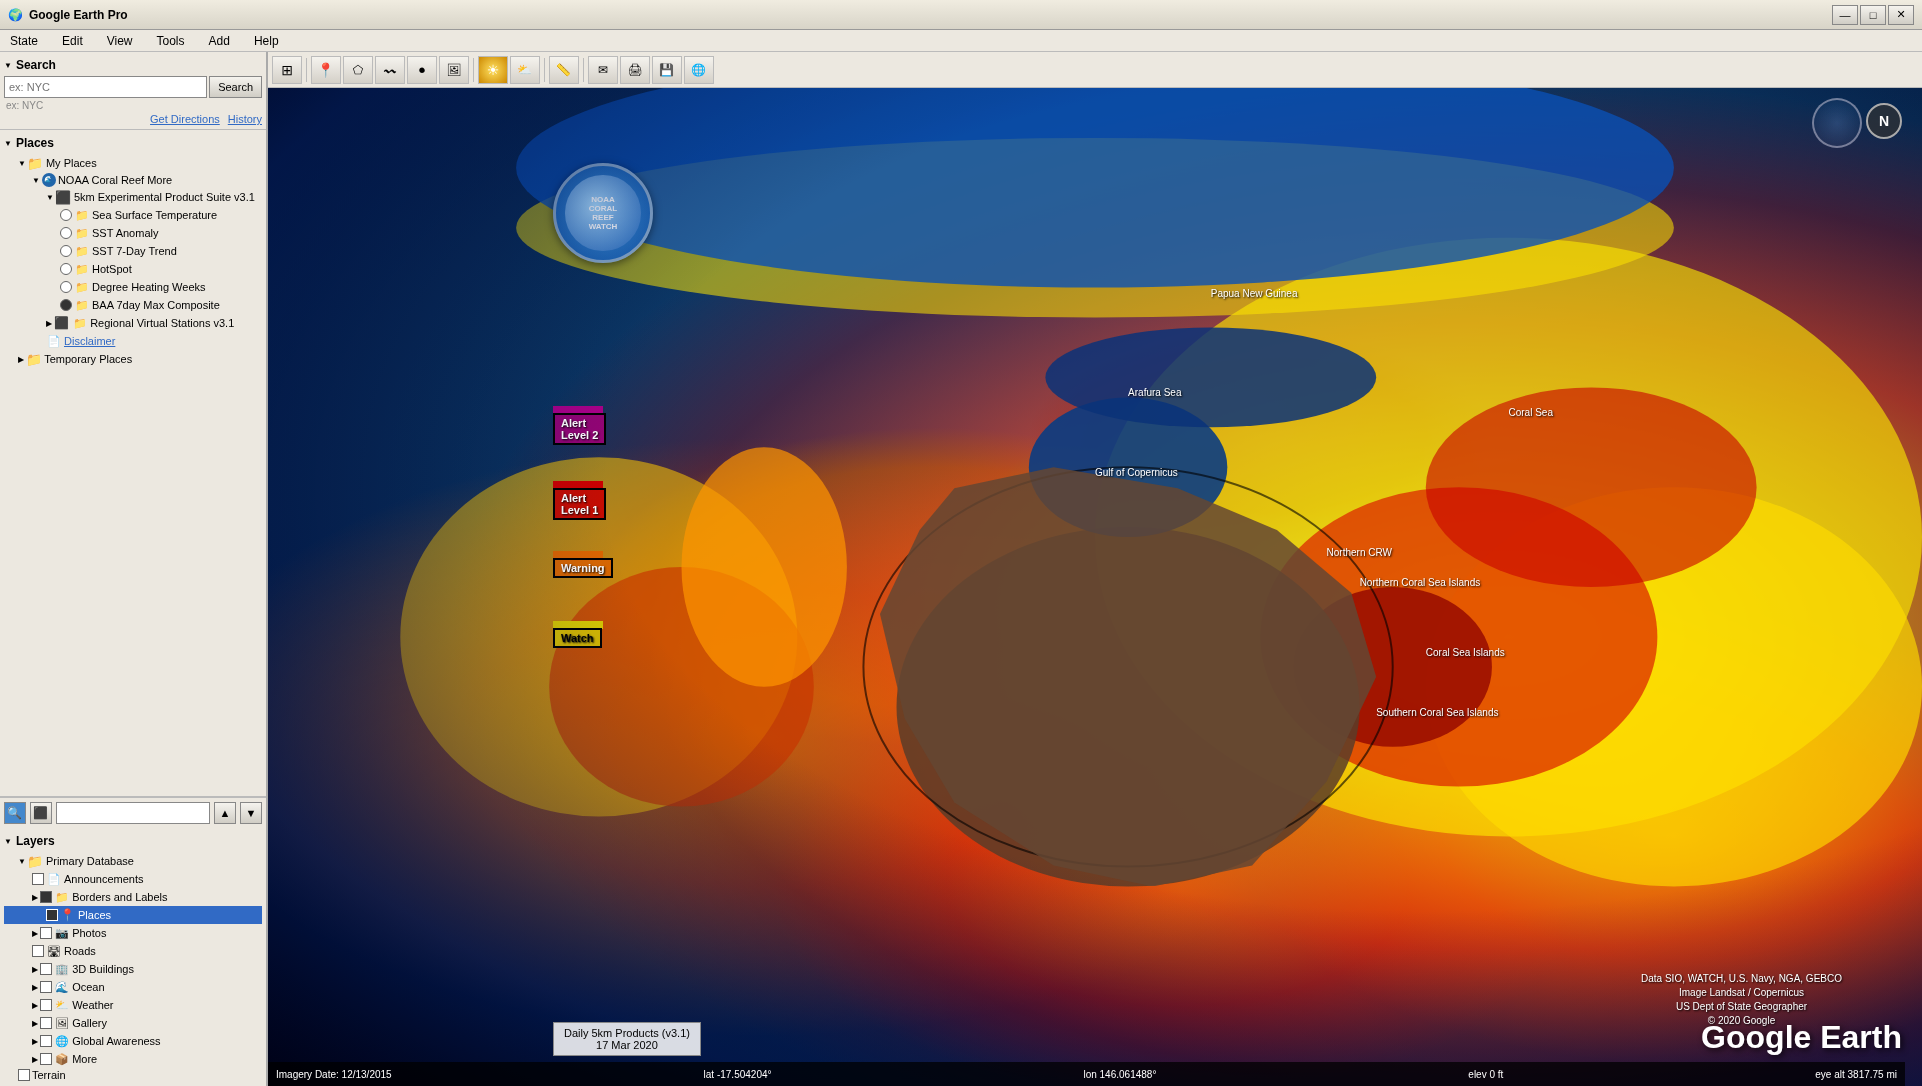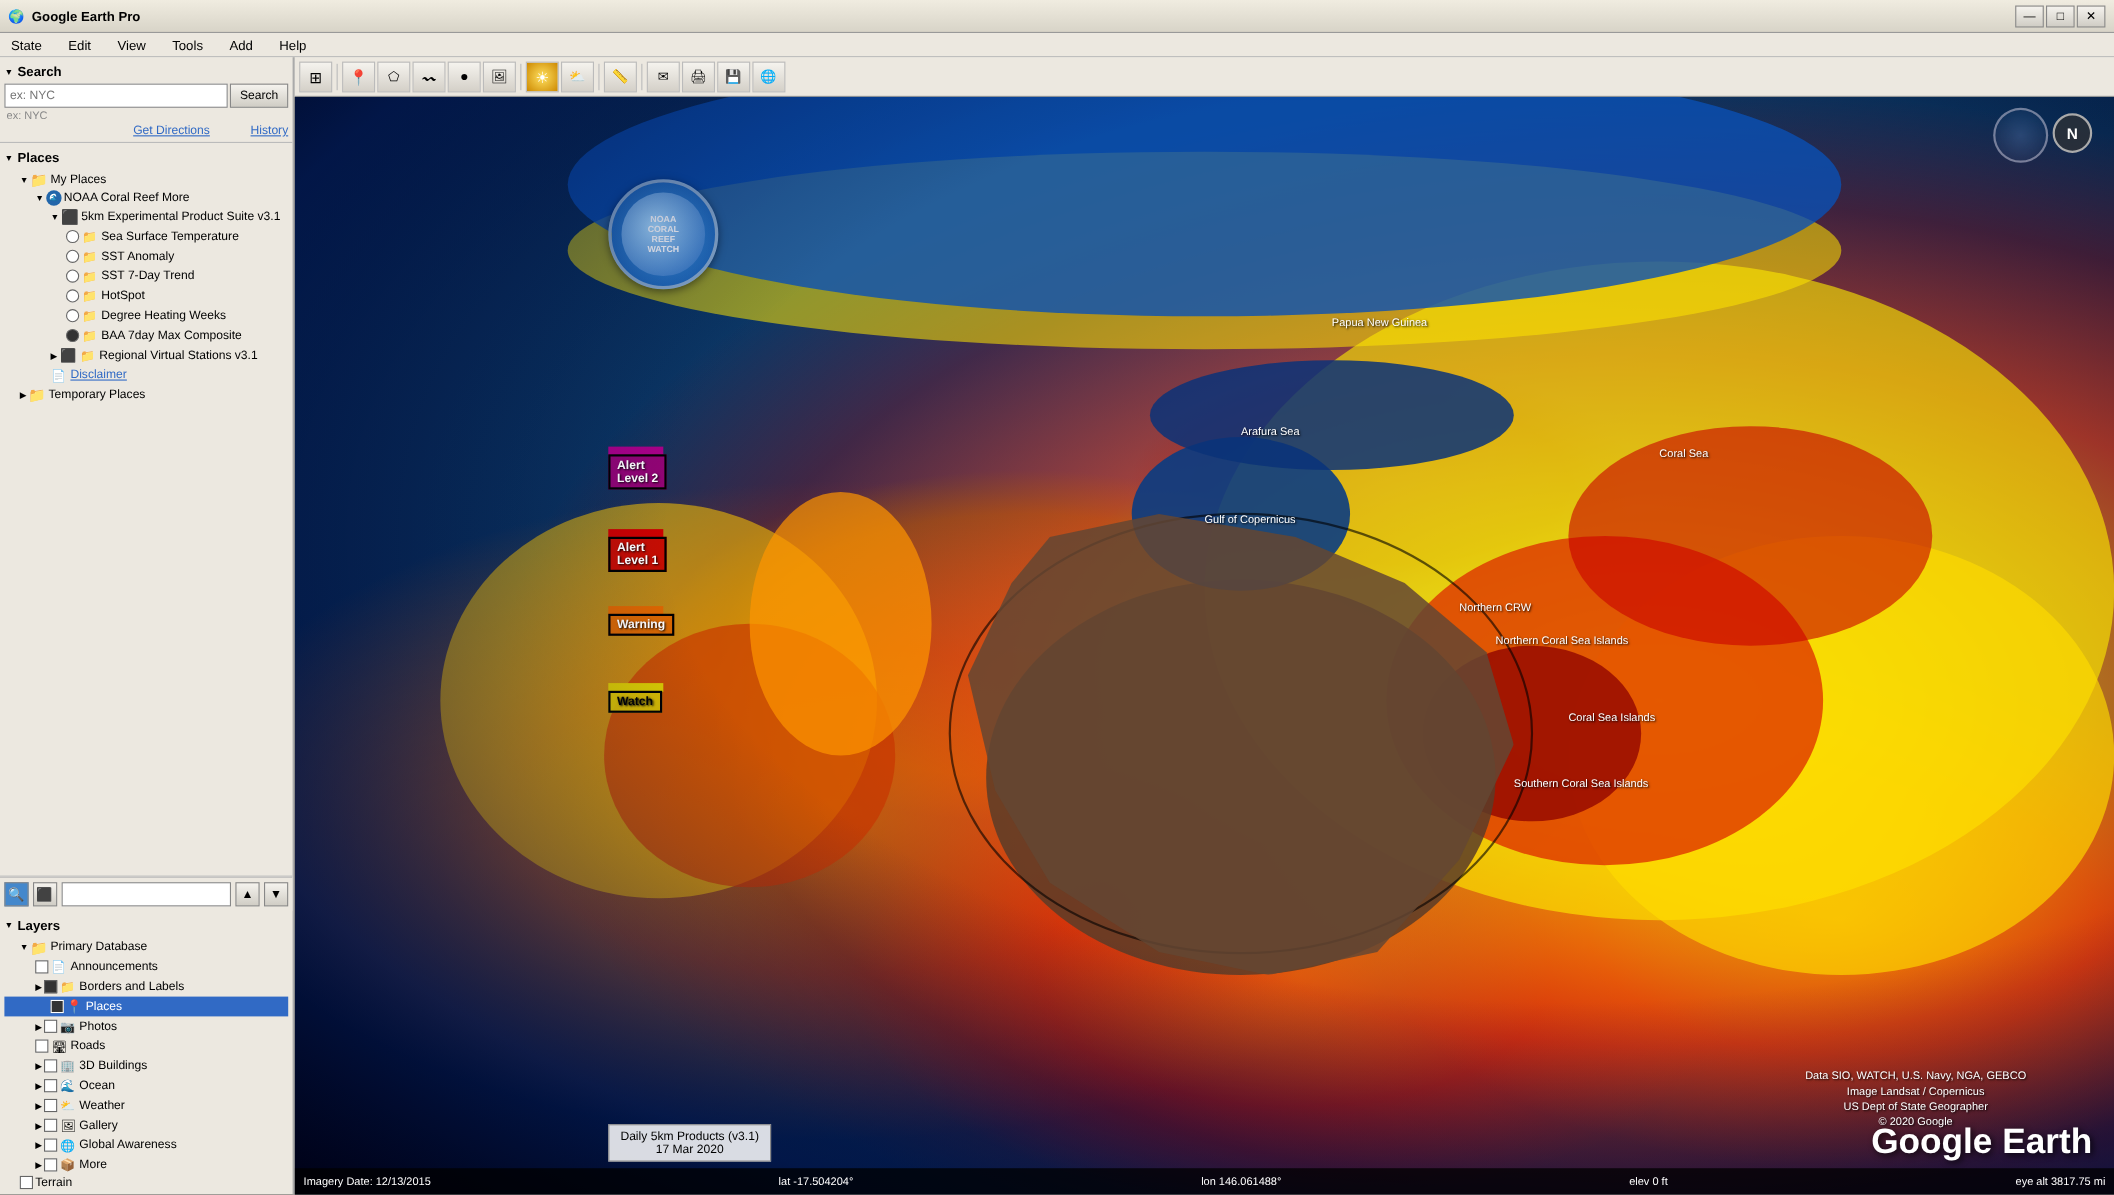--- a/index.html
+++ b/index.html
@@ -47,21 +47,21 @@
     #search-input {
       flex: 1; height: 22px; border: 1px solid #888; background: white;
       padding: 0 4px; font-size: 11px;
     }
     #search-button {
       height: 22px; padding: 0 8px; font-size: 11px;
       background: linear-gradient(180deg,#f5f3ee,#d0cdc5); border: 1px solid #888; cursor: pointer;
     }
     #search-hint { font-size: 10px; color: #888; padding-left: 2px; margin-bottom: 2px; }
     #search-links { display: flex; gap: 8px; justify-content: flex-end; }
-    .search-link { font-size: 11px; color: #316ac5; cursor: pointer; text-decoration: underline; margin-left: 29px; }
+    .search-link { font-size: 11px; color: #316ac5; cursor: pointer; text-decoration: underline; }
 
     
     #places-section { border-bottom: 1px solid #bbb; padding: 4px; overflow-y: auto; flex: 1; }
     .tree-item { display: flex; align-items: center; gap: 2px; padding: 1px 0; cursor: pointer; white-space: nowrap; }
     .selected-item { background: #316ac5 !important; color: white; }
     .selected-item * { color: white !important; }
     .indent1 { padding-left: 14px; }
     .indent2 { padding-left: 28px; }
     .indent3 { padding-left: 42px; }
     .indent4 { padding-left: 56px; }
@@ -165,21 +165,21 @@
     .alert-bar {
       position: absolute; left: 285px; height: 8px; width: 50px;
     }
     #bar2 { top: 318px; background: #aa0088; }
     #bar1 { top: 393px; background: #cc0000; }
     #warnbar { top: 463px; background: #dd6600; }
     #watchbar { top: 533px; background: #ddcc00; }
 
     
     #status-bar {
-      position: absolute; bottom: 0; left: 0; right: 0; height: 24px;
+      position: absolute; bottom: 0; left: 0; right: 17px; height: 24px;
       background: rgba(0,0,0,0.75); color: white; font-size: 10px;
       display: flex; align-items: center; justify-content: space-between; padding: 0 8px;
     }
 
     
     #date-info {
       position: absolute; bottom: 30px; left: 285px;
       background: rgba(255,255,255,0.85); border: 1px solid #888;
       padding: 4px 10px; font-size: 11px; text-align: center;
     }

